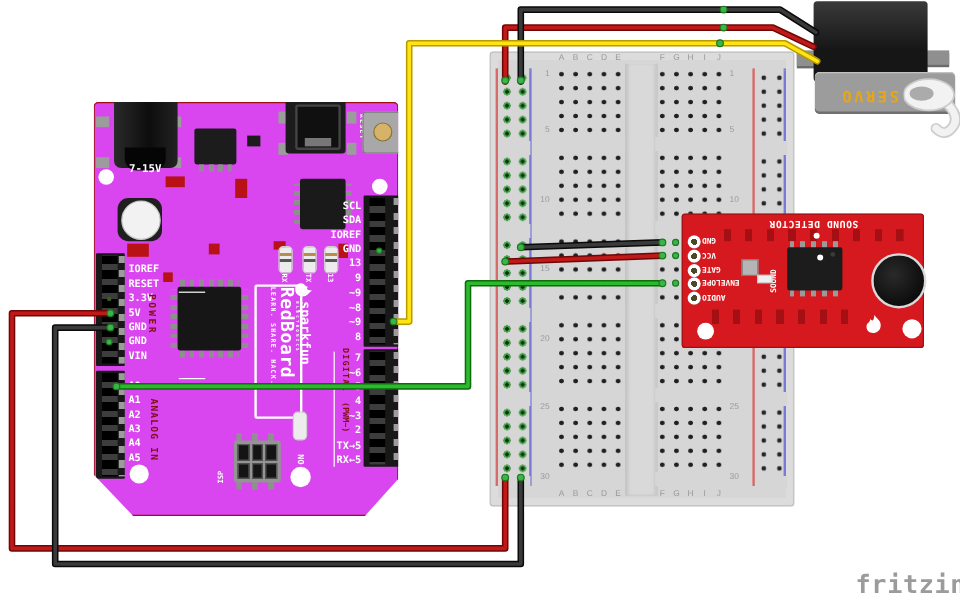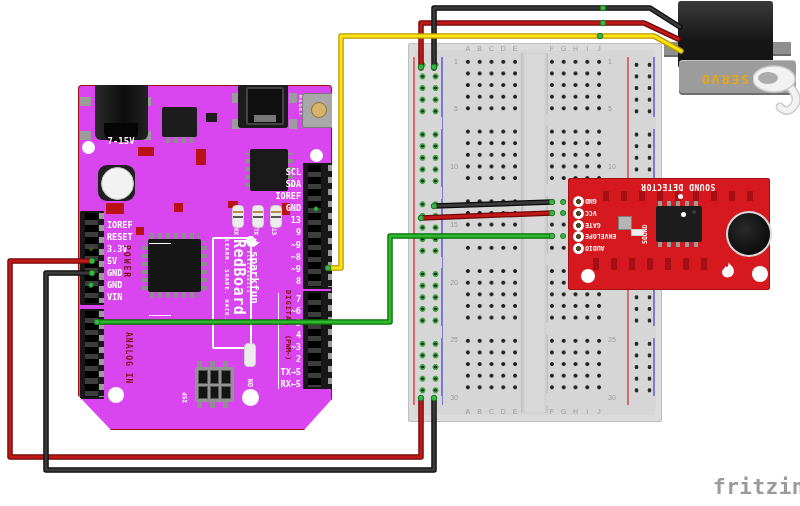--- a/index.html
+++ b/index.html
@@ -224,20 +224,28 @@
 
     <div class="abs txt pinlist pinlist7" style="left:29px;top:134px;width:40px;text-align:left;">
         <span class="pinrow">IOREF</span>
         <span class="pinrow">RESET</span>
         <span class="pinrow">3.3V</span>
         <span class="pinrow">5V</span>
         <span class="pinrow">GND</span>
         <span class="pinrow">GND</span>
         <span class="pinrow">VIN</span>
       </div>
+    <div class="abs txt pinlist pinlist6" style="left:29px;top:231px;width:40px;text-align:left;">
+        <span class="pinrow">A0</span>
+        <span class="pinrow">A1</span>
+        <span class="pinrow">A2</span>
+        <span class="pinrow">A3</span>
+        <span class="pinrow">A4</span>
+        <span class="pinrow">A5</span>
+      </div>
     <div class="abs txt pinlist" style="left:161px;top:81px;width:62px;text-align:right;">
         <span class="pinrow">SCL</span>
         <span class="pinrow">SDA</span>
         <span class="pinrow">IOREF</span>
         <span class="pinrow">GND</span>
         <span class="pinrow">13</span>
         <span class="pinrow">9</span>
         <span class="pinrow">~9</span>
         <span class="pinrow">~8</span>
         <span class="pinrow">~9</span>

